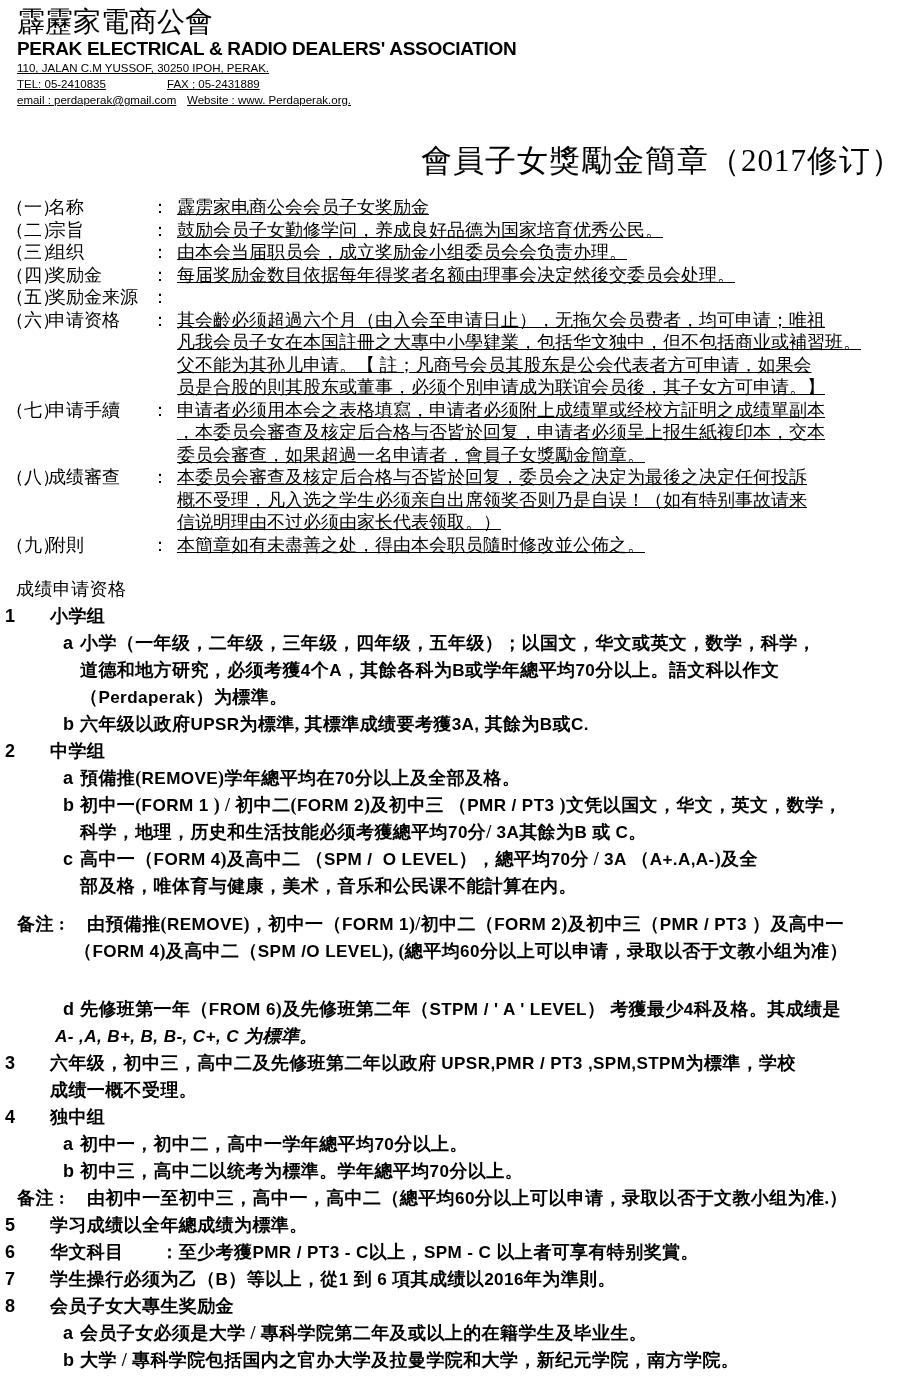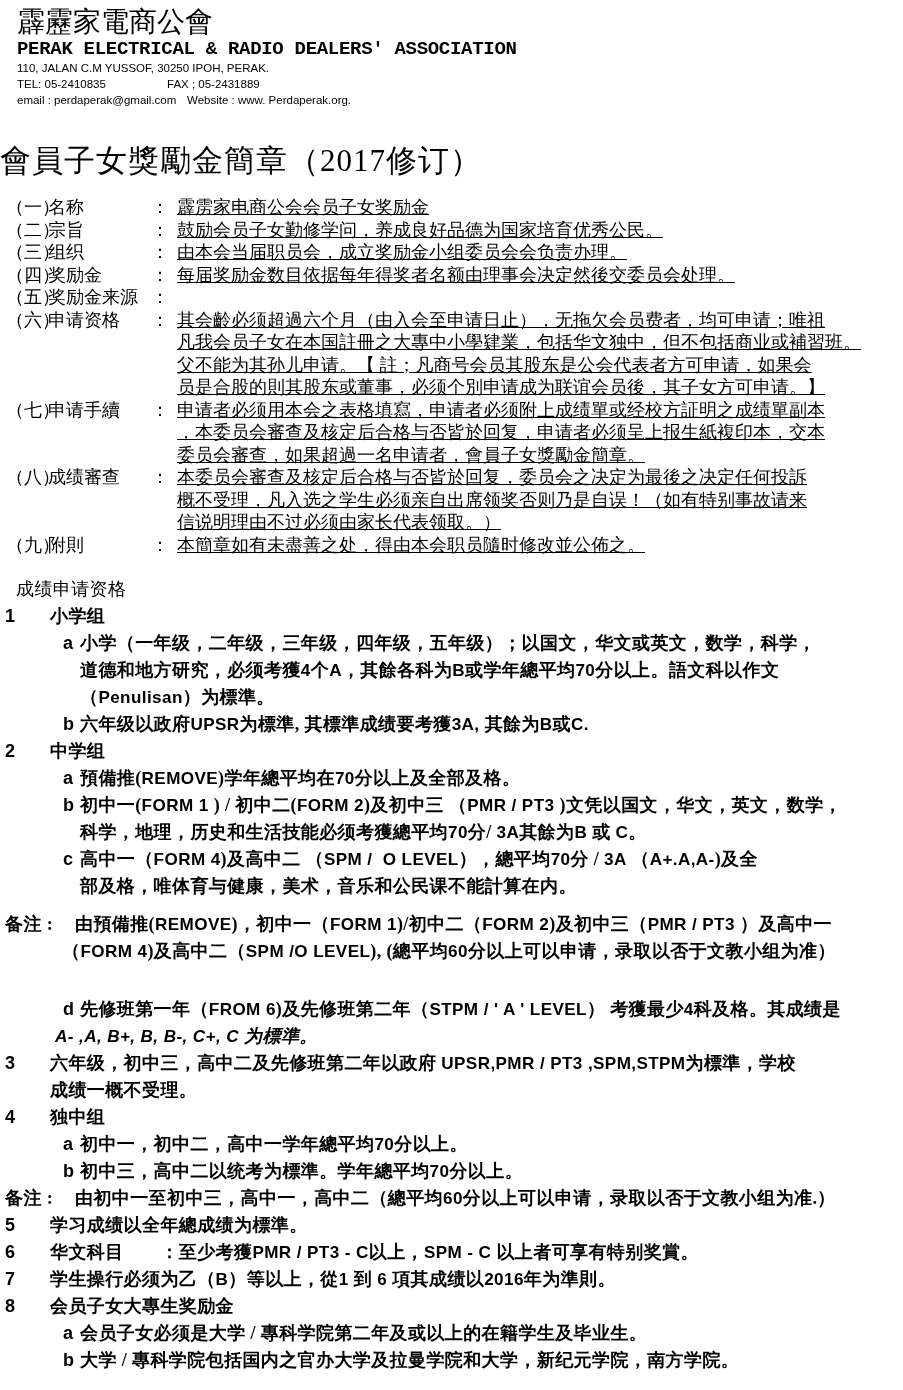--- a/index.html
+++ b/index.html
@@ -7,47 +7,47 @@
     width:903px; height:1390px; overflow:hidden;
     color:#000;
     font-family:"Liberation Serif", serif;
     -webkit-font-smoothing:antialiased;
   }
   .page { padding:6px 0 0 0; }
 
   
   .letterhead { padding-left:6px;margin-left:11px; }
   .org-cn { font-size:28px; line-height:32px; font-family:"Liberation Serif", serif; }
-  .org-en { font-size:19px; line-height:22px; font-weight:bold; font-family:Liberation Mono, monospace; letter-spacing:-0.3px; }
-  .hd-small { font-size:11.5px; line-height:16px; font-family:"Liberation Sans", sans-serif; }
+  .org-en { font-size:19px; line-height:22px; font-weight:bold; font-family:Liberation Sans, sans-serif; letter-spacing:-0.3px; }
+  .hd-small { font-size:11.5px; line-height:16px; font-family:"Liberation Sans", sans-serif;text-decoration:underline; }
   .hd-row { display:flex; }
   .hd-row .c1 { width:150px; }
   .hd-row2 .c1 { width:170px; }
 
   
   .doc-title {
-    text-align:left; font-size:31px; font-weight:normal;
+    text-align:right; font-size:31px; font-weight:normal;
     margin:32px 0 14px 0; letter-spacing:1px;
   }
 
   
   .clauses { padding-left:6px; font-size:18px; }
   .clause { display:grid; grid-template-columns:42px 103px 26px 1fr; align-items:start; }
   .clause .c-num, .clause .c-label, .clause .c-colon { line-height:22.5px; }
   .clause .c-text .line { line-height:22.5px; white-space:pre;text-decoration:underline; }
 
   
   .grades { margin-top:20px; font-size:18px; letter-spacing:0.4px; }
   .grades .g-heading { font-weight:normal; padding-left:16px; line-height:27px; }
   .g-row { display:grid; }
   .g-row .marker { font-weight:bold; font-family:"Liberation Sans", sans-serif; line-height:27px; }
   .g-row .g-text .line { line-height:27px; white-space:pre; }
   .g-row.num  { grid-template-columns:45px 1fr; padding-left:5px; }
   .g-row.sub  { grid-template-columns:17px 1fr; padding-left:63px; }
-  .g-row.note { grid-template-columns:70px 1fr; padding-left:5px; }
+  .g-row.note { grid-template-columns:70px 1fr; padding-left:17px; }
   .g-row.note .marker { font-family:"Liberation Serif", serif; }
   .g-row.note .g-text .line + .line { margin-left:-13px; }
   .g-row.hang .g-text .line + .line { margin-left:-25px;font-style:italic; }
   .g-row.gap-sm { margin-top:11px; }
   .g-row.gap-lg { margin-top:31px; }
   .grades b {
     font-family:"Liberation Sans", sans-serif;
     font-weight:bold; font-size:0.95em;
   }
   .clauses .c-text, .clauses .c-label, .clauses .c-num { font-weight:normal; }
@@ -169,21 +169,21 @@
     <span class="g-text">
             <div class="line">小学组</div>
           </span>
   </div>
 
   <div class="g-row sub">
     <span class="marker">a</span>
     <span class="g-text">
             <div class="line">小学（一年级，二年级，三年级，四年级，五年级）；以国文，华文或英文，数学，科学，</div>
             <div class="line">道德和地方研究，必须考獲<b>4</b>个<b>A</b>，其餘各科为<b>B</b>或学年總平均<b>70</b>分以上。語文科以作文</div>
-            <div class="line">（<b>Penulisan</b>）为標準。</div>
+            <div class="line">（<b>Perdaperak</b>）为標準。</div>
           </span>
   </div>
 
   <div class="g-row sub">
     <span class="marker">b</span>
     <span class="g-text">
             <div class="line">六年级以政府<b>UPSR</b>为標準, 其標準成绩要考獲<b>3A, </b>其餘为<b>B</b>或<b>C.</b></div>
           </span>
   </div>
 

